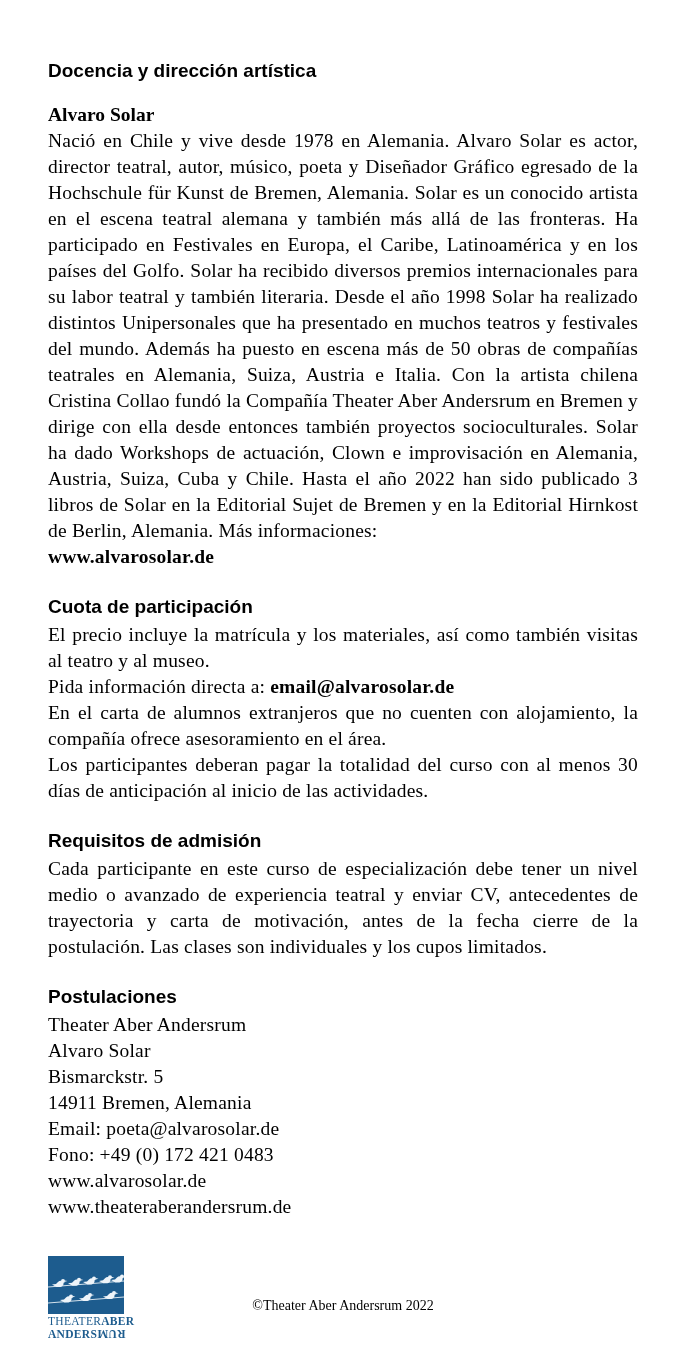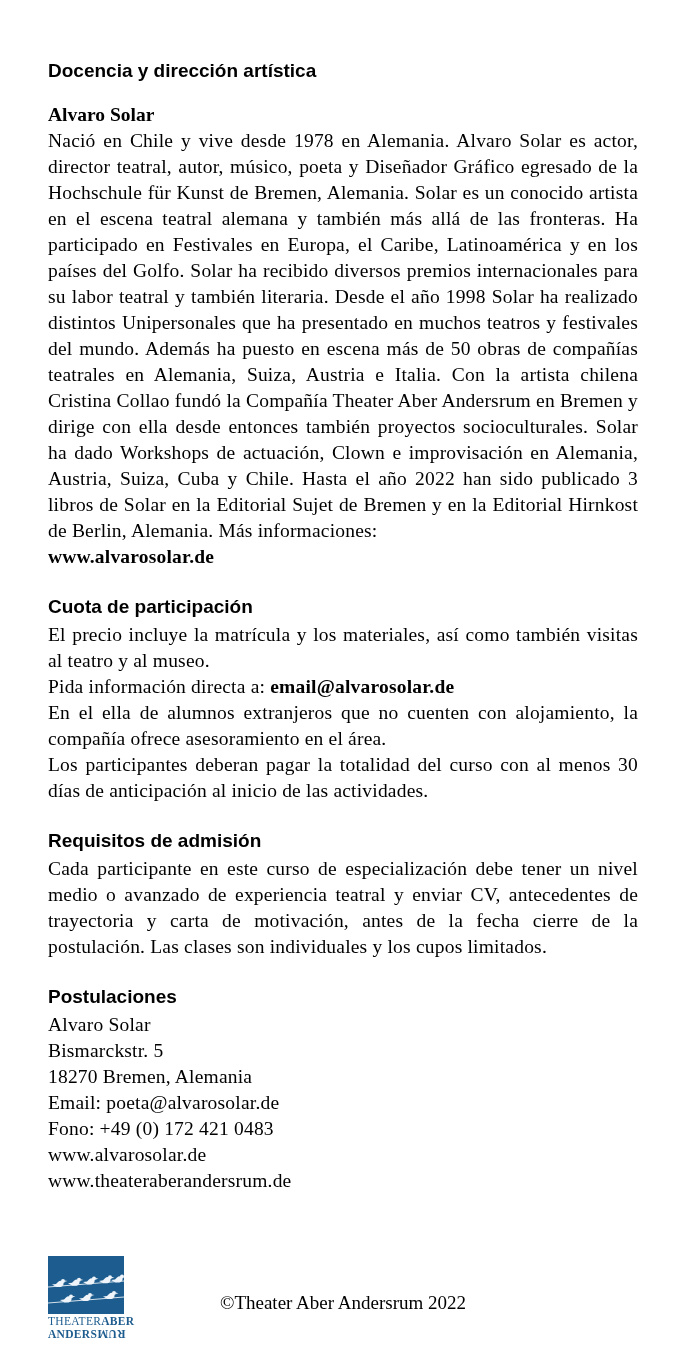--- a/index.html
+++ b/index.html
@@ -46,48 +46,49 @@
     letter-spacing: 0.3px;
     margin-top: 1px;
     white-space: nowrap;
   }
   .logo-text .lt { font-weight: normal; }
   .flip { display: inline-block; transform: rotate(180deg); }
   .copyright {
     position: absolute;
     left: 50%; transform: translateX(-50%);
     bottom: 34px;
-    font-size: 19px;
+    font-size: 14px;
     white-space: nowrap;
   }
 </style>
 </head>
 <body>
 
 <div class="page">
 
   <h1 class="sans-heading">Docencia y dirección artística</h1>
   <p class="author-name">Alvaro Solar</p>
   <p class="body just para">Nació en Chile y vive desde 1978 en Alemania. Alvaro Solar es actor, director teatral, autor, músico, poeta y Diseñador Gráfico egresado de la Hochschule für Kunst de Bremen, Alemania. Solar es un conocido artista en el escena teatral alemana y también más allá de las fronteras. Ha participado en Festivales en Europa, el Caribe, Latinoamérica y en los países del Golfo. Solar ha recibido diversos premios internacionales para su labor teatral y también literaria. Desde el año 1998 Solar ha realizado distintos Unipersonales que ha presentado en muchos teatros y festivales del mundo. Además ha puesto en escena más de 50 obras de compañías teatrales en Alemania, Suiza, Austria e Italia. Con la artista chilena Cristina Collao fundó la Compañía Theater Aber Andersrum en Bremen y dirige con ella desde entonces también proyectos socioculturales. Solar ha dado Workshops de actuación, Clown e improvisación en Alemania, Austria, Suiza, Cuba y Chile. Hasta el año 2022 han sido publicado 3 libros de Solar en la Editorial Sujet de Bremen y en la Editorial Hirnkost de Berlin, Alemania. Más informaciones:</p>
   <p class="body bold para">www.alvarosolar.de</p>
 
   <h2 class="sans-heading mid">Cuota de participación</h2>
   <p class="body just para">El precio incluye la matrícula y los materiales, así como también visitas al teatro y al museo.</p>
   <p class="body para"><span>Pida información directa a: </span><span class="bold">email@alvarosolar.de</span></p>
-  <p class="body just para">En el ella de alumnos extranjeros que no cuenten con alojamiento, la compañía ofrece asesoramiento en el área.</p>
+  <p class="body just para">En el carta de alumnos extranjeros que no cuenten con alojamiento, la compañía ofrece asesoramiento en el área.</p>
   <p class="body just para">Los participantes deberan pagar la totalidad del curso con al menos 30 días de anticipación al inicio de las actividades.</p>
 
   <h2 class="sans-heading mid">Requisitos de admisión</h2>
   <p class="body just para">Cada participante en este curso de especialización debe tener un nivel medio o avanzado de experiencia teatral y enviar CV, antecedentes de trayectoria y carta de motivación, antes de la fecha cierre de la postulación. Las clases son individuales y los cupos limitados.</p>
 
   <h2 class="sans-heading mid">Postulaciones</h2>
   <div class="body">
+    <div class="para">Theater Aber Andersrum</div>
     <div class="para">Alvaro Solar</div>
     <div class="para">Bismarckstr. 5</div>
-    <div class="para">18270 Bremen, Alemania</div>
+    <div class="para">14911 Bremen, Alemania</div>
     <div class="para">Email: poeta@alvarosolar.de</div>
     <div class="para">Fono: +49 (0) 172 421 0483</div>
     <div class="para">www.alvarosolar.de</div>
     <div class="para">www.theateraberandersrum.de</div>
   </div>
 
   <div class="footer">
     <div class="logo-block">
       <svg class="logo-square" width="76" height="58" viewBox="0 0 76 58" aria-hidden="true">
         <rect width="76" height="58" fill="#1d5c8e"></rect>

